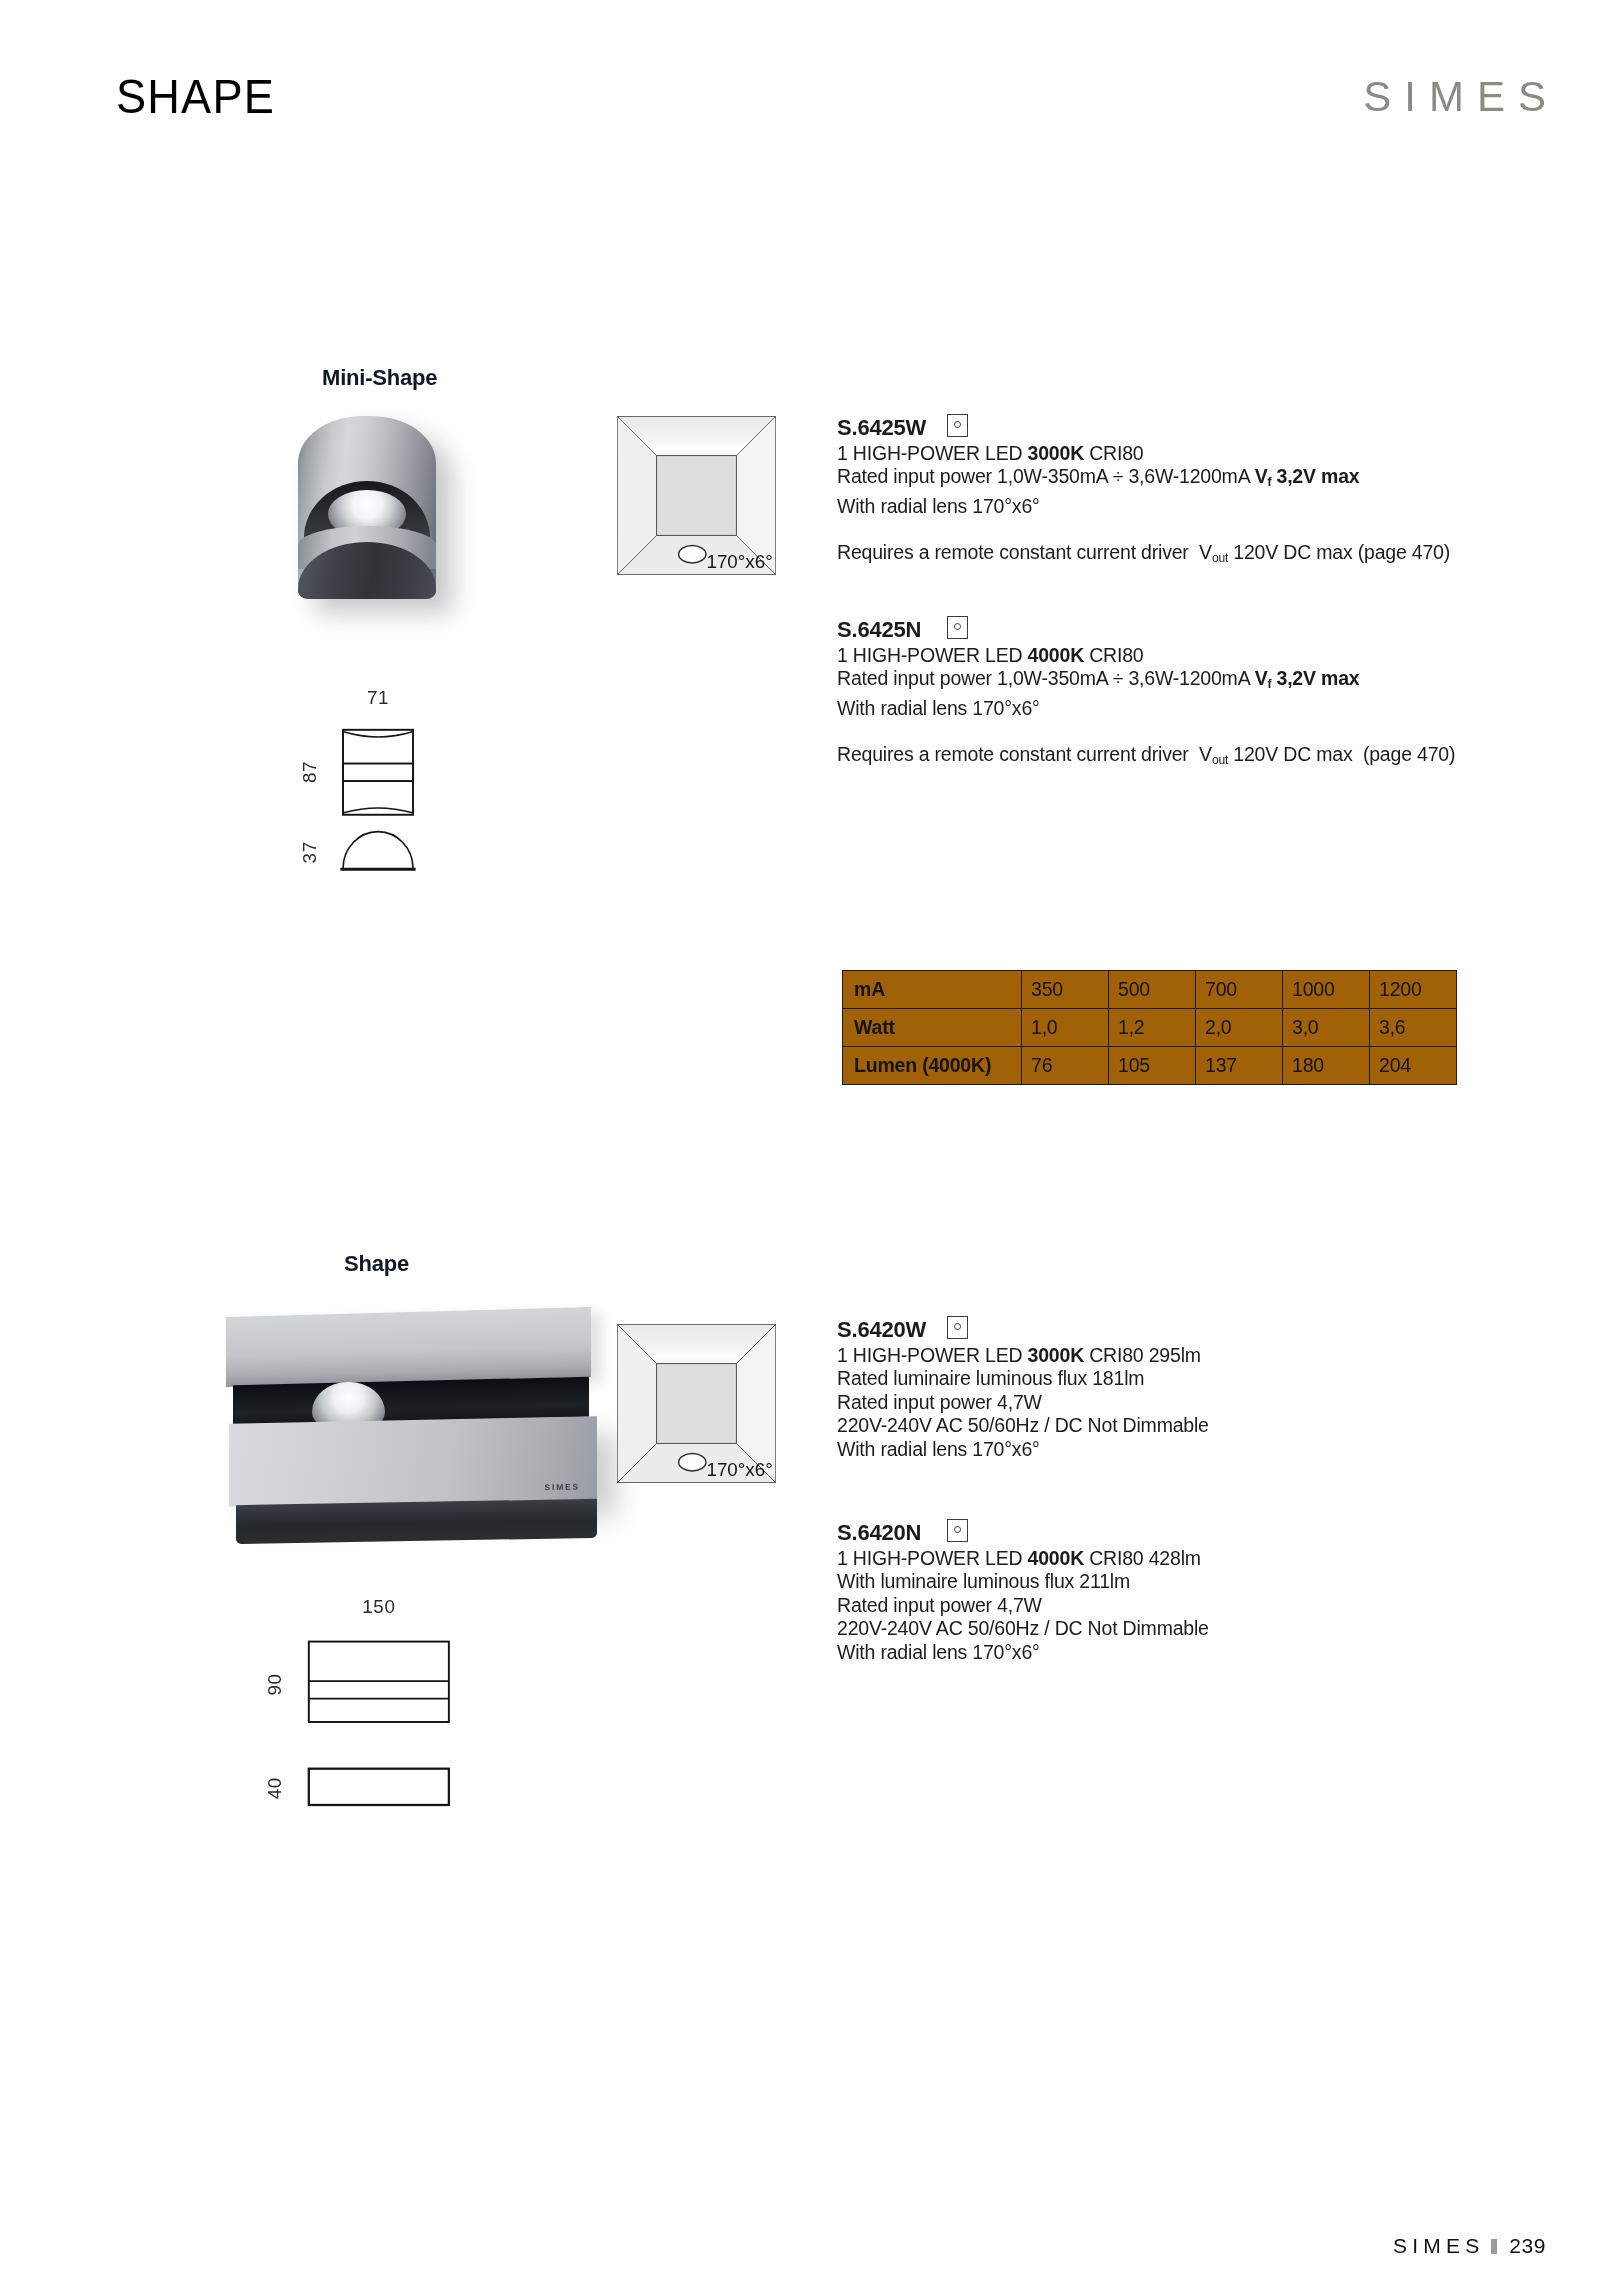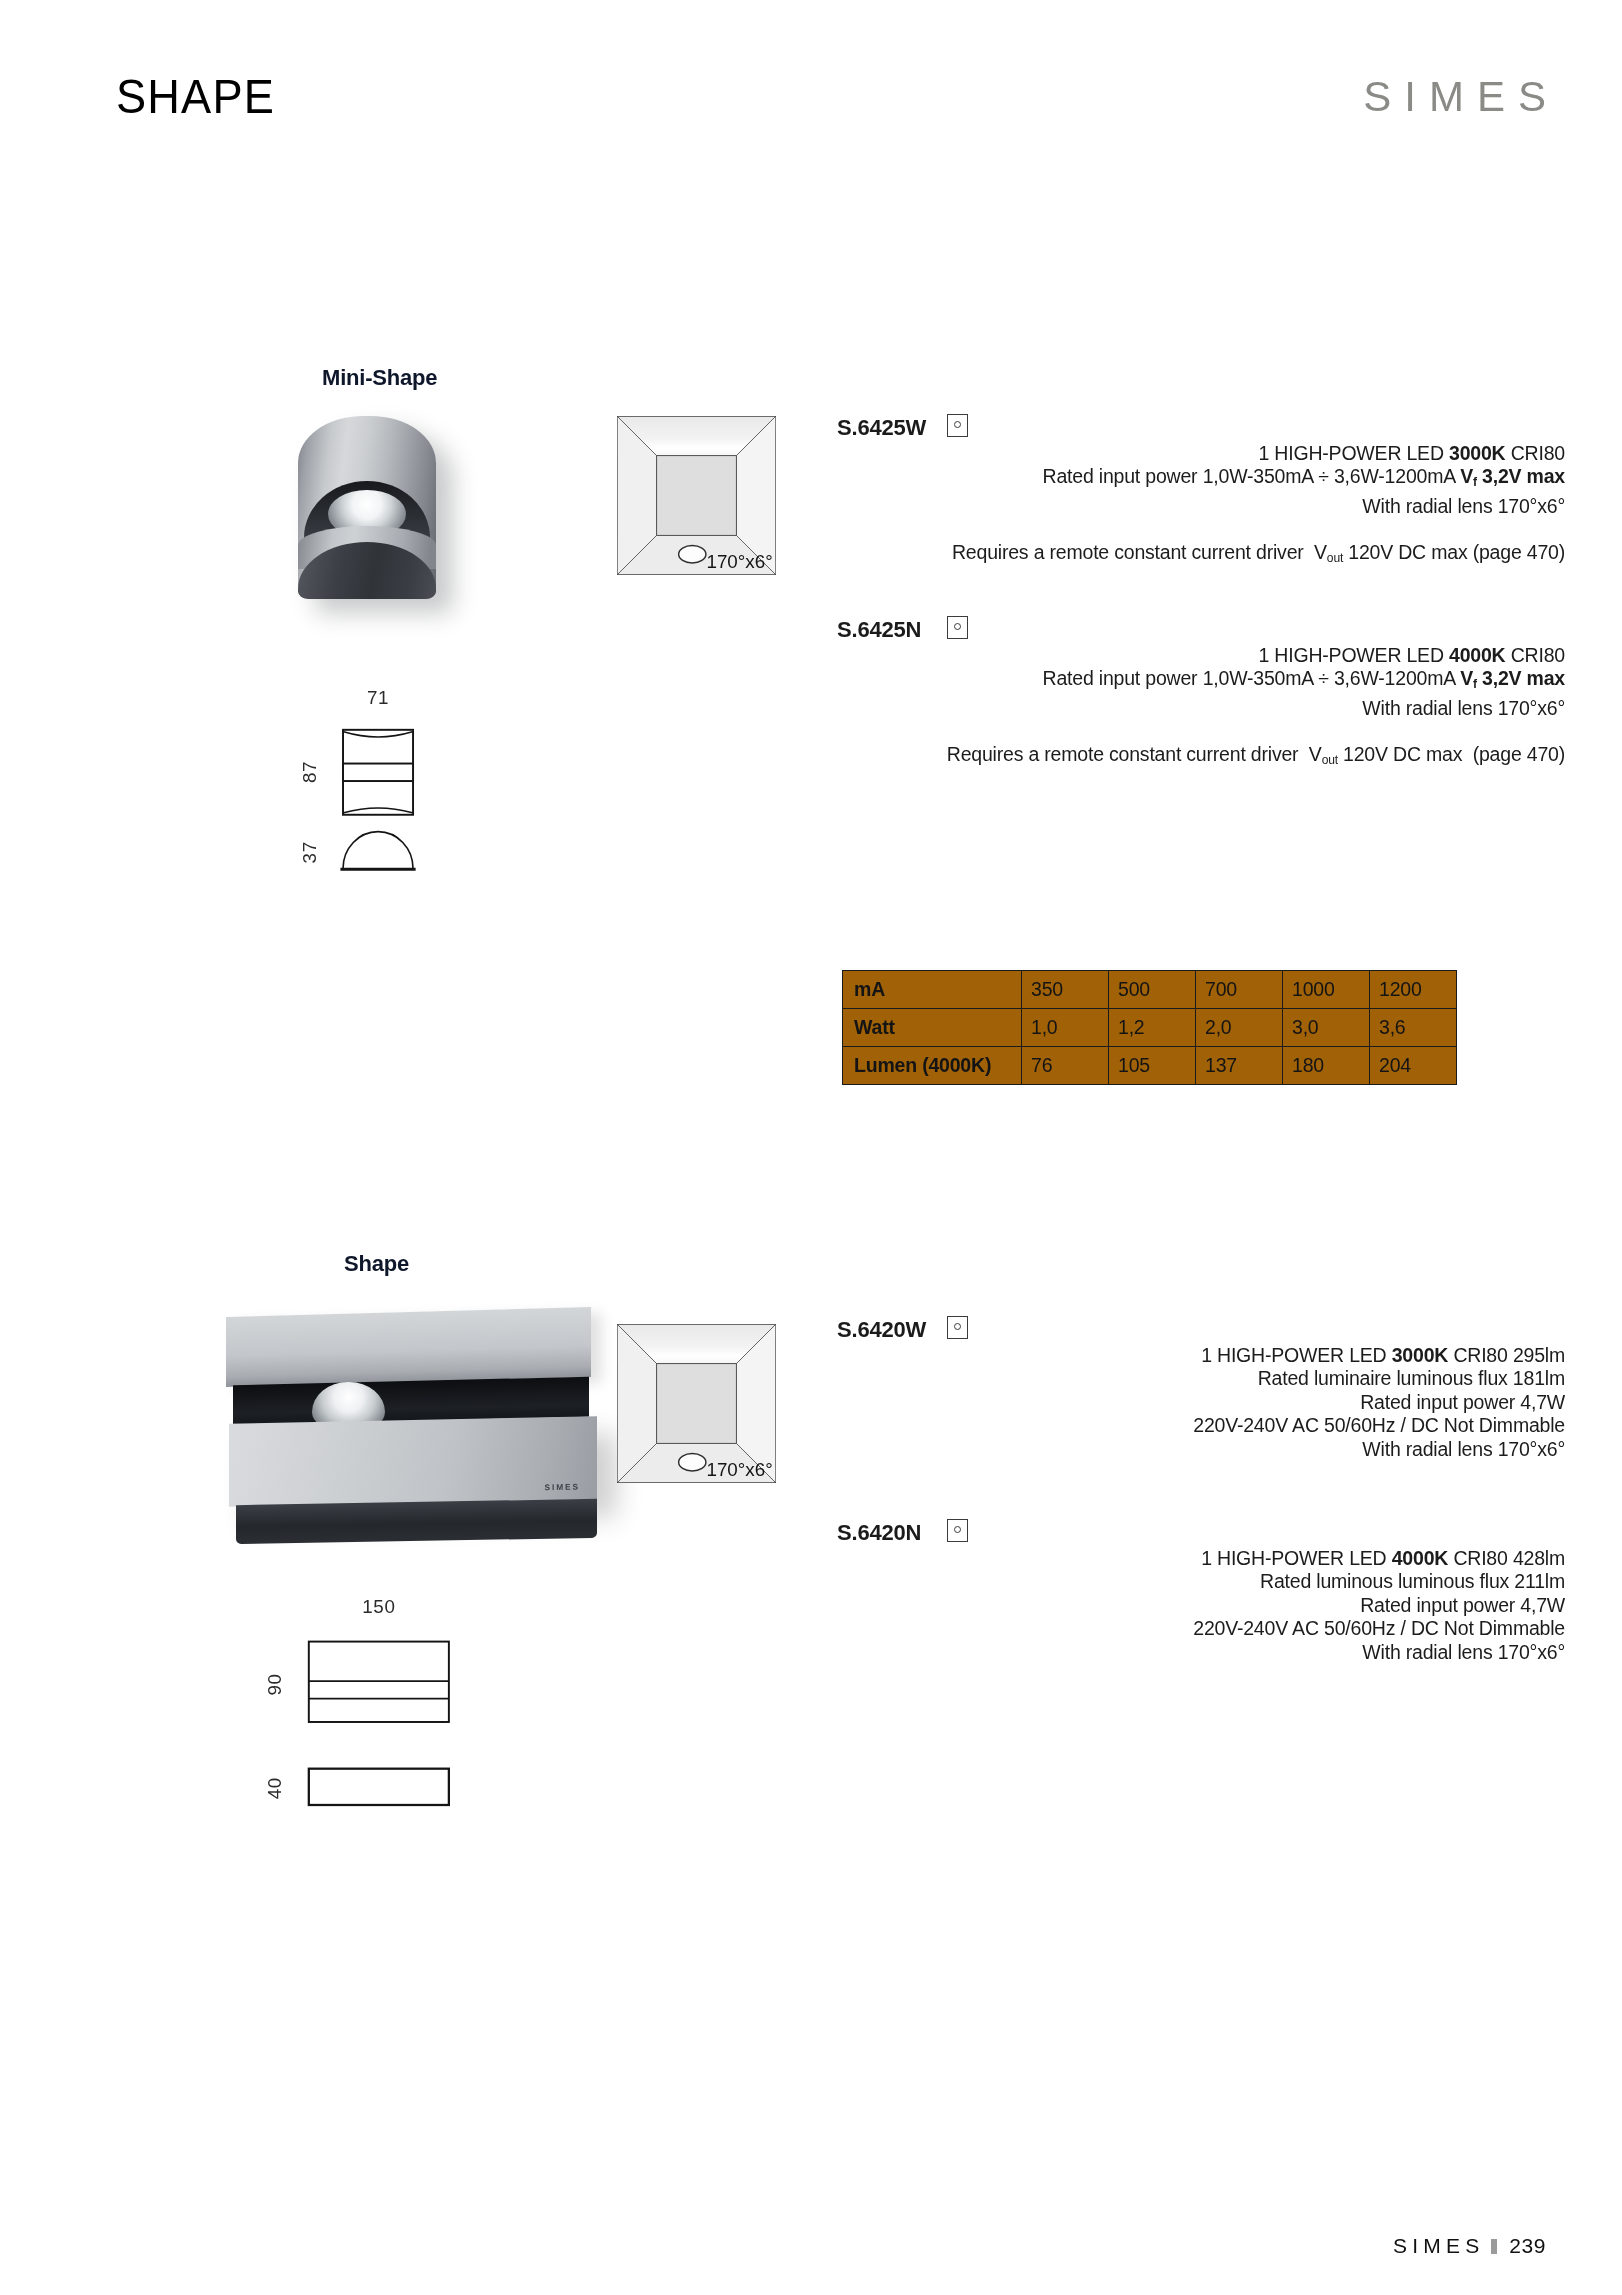--- a/index.html
+++ b/index.html
@@ -12,21 +12,21 @@
   
   .page-title{left:116px;top:69px;font-size:48px;letter-spacing:1.3px;color:#000;
     transform:scaleX(.94);transform-origin:left top;white-space:nowrap;}
   .brand-top{right:77px;top:73px;font-size:42px;letter-spacing:13px;margin-right:-13px;
     color:#8a8a86;white-space:nowrap;}
 
   
   .section-label{font-size:22px;font-weight:bold;color:#0f172a;letter-spacing:-0.2px;}
 
   
-  .spec{width:728px;text-align:right;}
+  .spec{width:728px;}
   .spec-head{position:relative;height:27px;}
   .code{position:absolute;left:0;top:0;font-size:22px;font-weight:bold;letter-spacing:-0.2px;}
   .mount-icon{position:absolute;left:110px;top:-1.3px;width:19px;height:21.4px;background:#fff;
     border:1.6px solid #3c3c3c;display:flex;align-items:center;justify-content:center;}
   .mount-icon .dot{width:5.8px;height:5.8px;border:1.3px solid #3c3c3c;border-radius:50%;margin-top:-1.9px;}
   .spec-body{font-size:19.5px;line-height:23.4px;letter-spacing:-0.2px;color:#1c1c1c;}
   .line{white-space:nowrap;}
   .line b{font-weight:bold;}
   .sub{font-size:0.62em;vertical-align:-0.28em;}
   .requires{margin-top:22px;}
@@ -244,21 +244,21 @@
 
 <div class="abs spec" style="left:837px;top:1520px;">
   <div class="spec-head">
     <span class="code">S.6420N</span>
     <span class="mount-icon">
         <span class="dot"></span>
       </span>
   </div>
   <div class="spec-body">
     <div class="line"><span>1 HIGH-POWER LED </span><b>4000K</b><span> CRI80 428lm</span></div>
-    <div class="line">Rated luminous luminous flux 211lm</div>
+    <div class="line">With luminaire luminous flux 211lm</div>
     <div class="line">Rated input power 4,7W</div>
     <div class="line">220V-240V AC 50/60Hz / DC Not Dimmable</div>
     <div class="line">With radial lens 170°x6°</div>
   </div>
 </div>
 
 <svg class="abs dims" style="left:255px;top:1581px;" width="201" height="234" viewBox="0 0 310 360">
   <text x="191" y="49" text-anchor="middle">150</text>
   <rect x="83" y="93" width="216" height="124" fill="none" stroke="#141414" stroke-width="3"></rect>
   <line x1="83" y1="154" x2="299" y2="154" stroke="#141414" stroke-width="2.5"></line>

